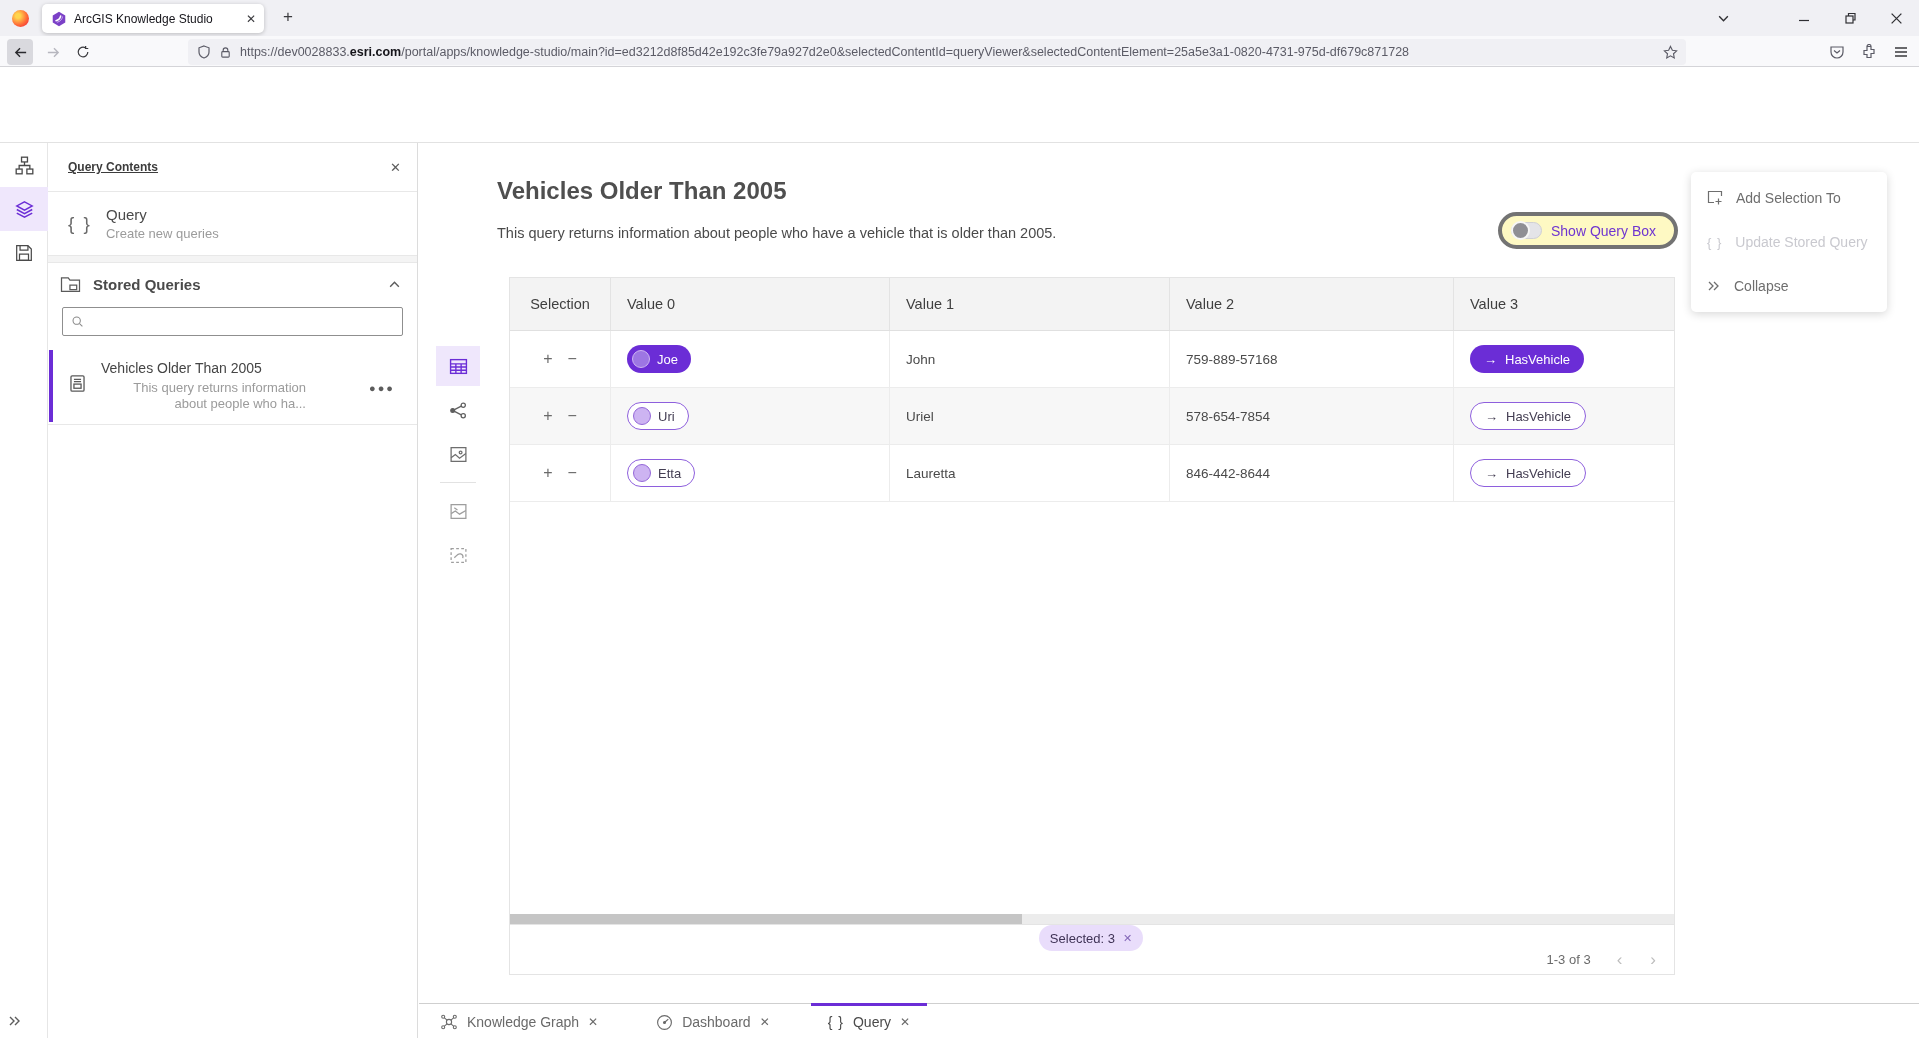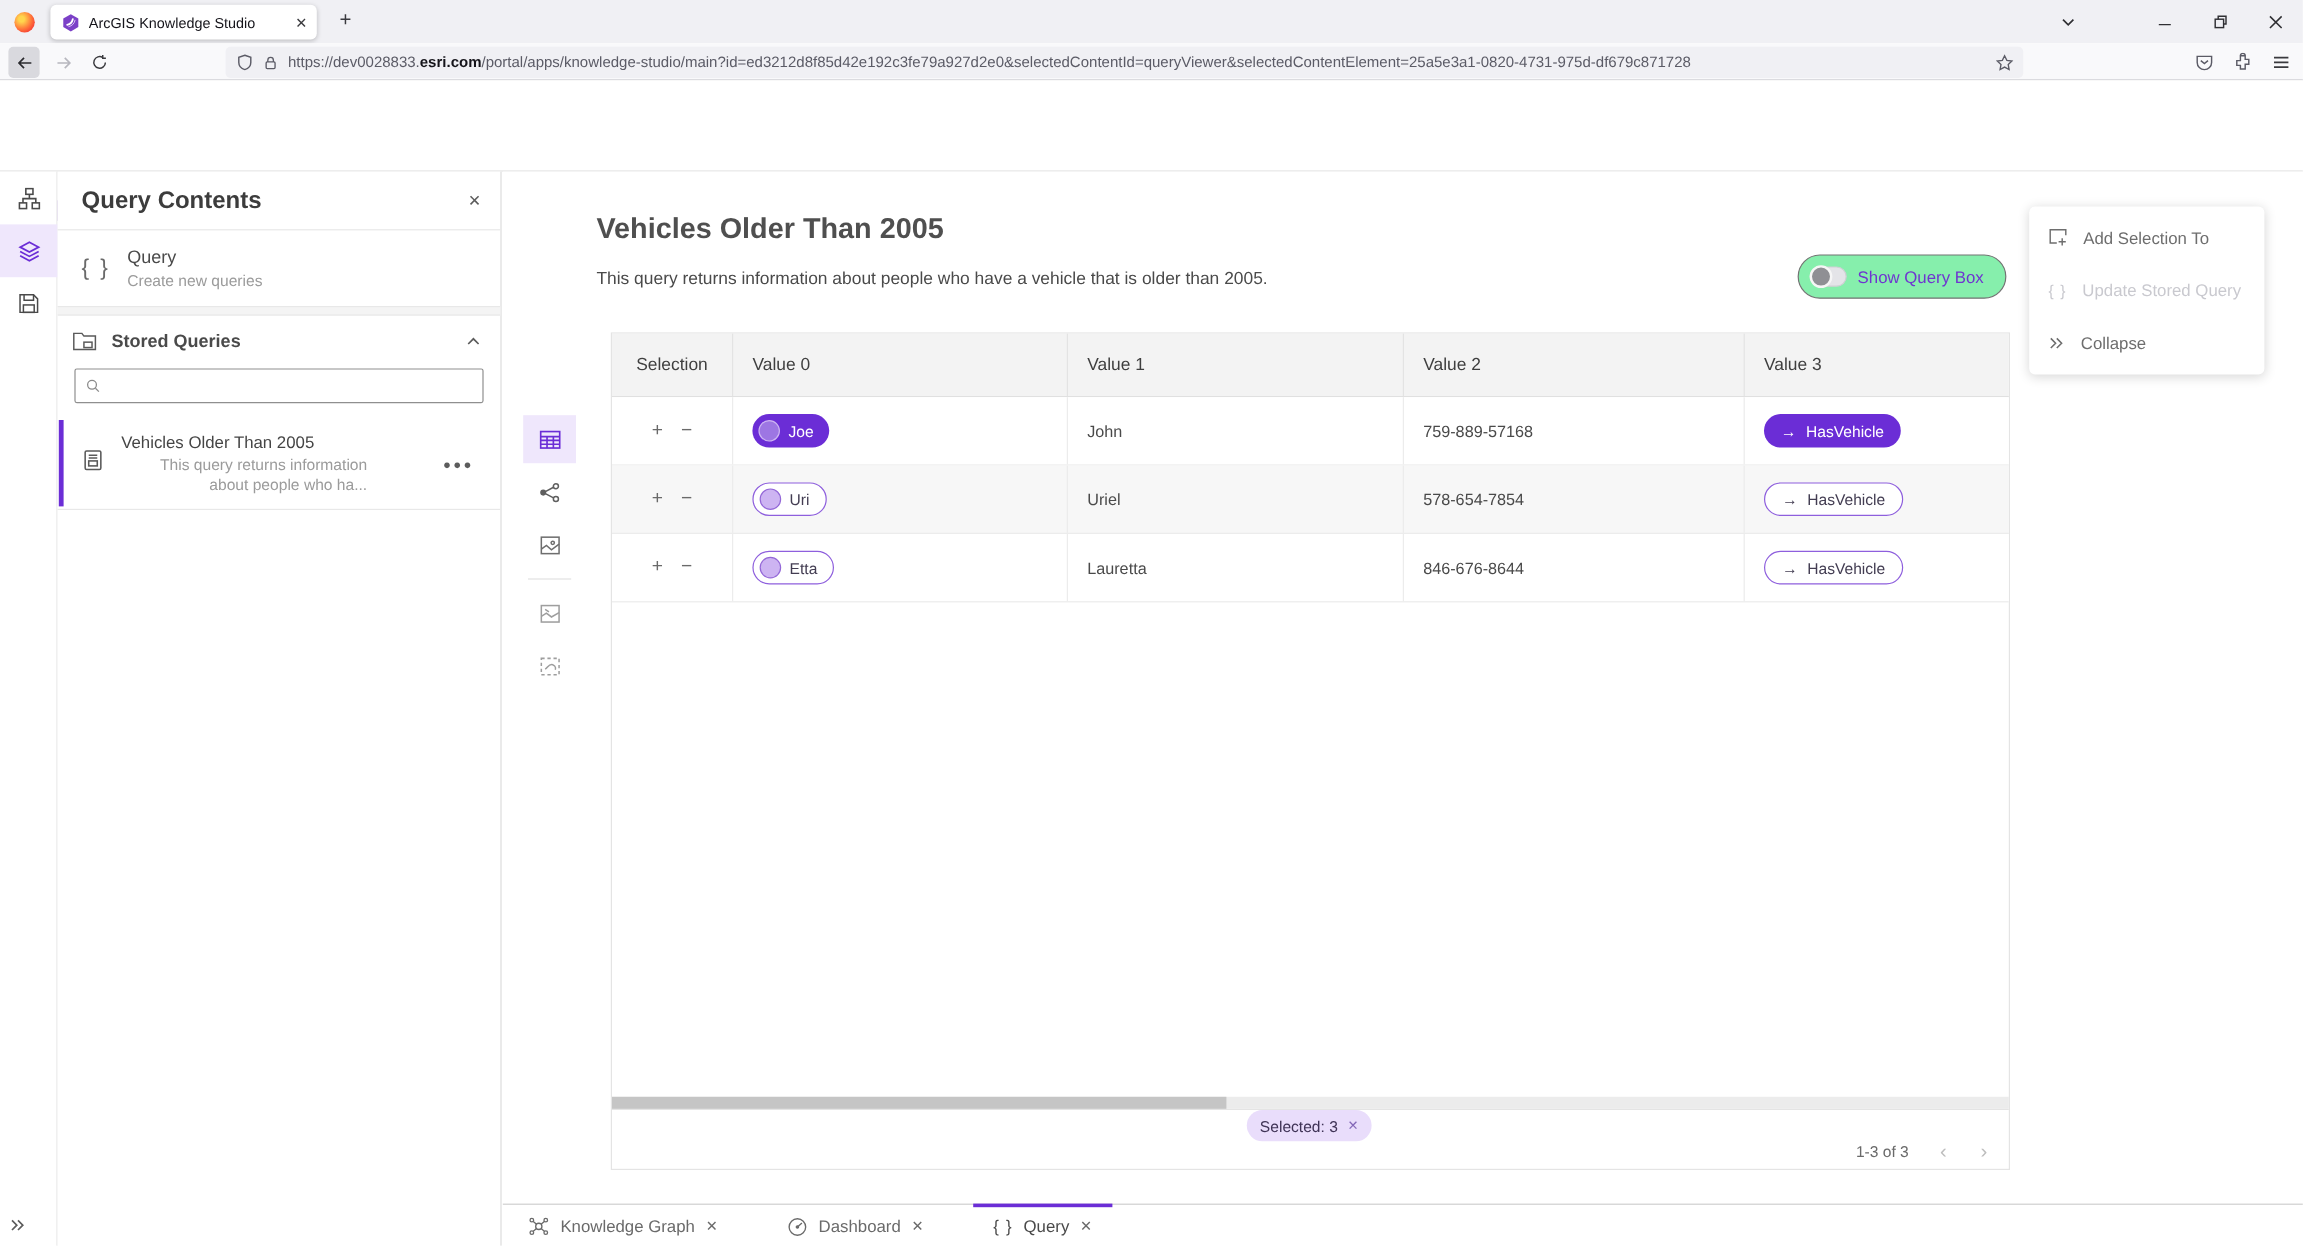--- a/index.html
+++ b/index.html
@@ -59,21 +59,21 @@
           border-right:1px solid #e6e6e6; }
   .railbtn { width:48px; height:44px; display:flex; align-items:center; justify-content:center; cursor:pointer; }
   .railbtn.active { background:#efe7fc; }
   .rail-expand { position:absolute; left:8px; bottom:10px; cursor:pointer; }
 
   
   .lpanel { position:absolute; left:48px; top:143px; width:370px; bottom:0; background:#fff;
             border-right:1px solid #dcdcdc; }
   .lp-head { height:49px; display:flex; align-items:center; padding:0 16px 0 20px;
              border-bottom:1px solid #e8e8e8; }
-  .lp-title { flex:1; font-size:20px; font-weight:600; color:#3c3c3c; }
+  .lp-title { flex:1; font-size:12px; font-weight:600; color:#3c3c3c;text-decoration:underline; }
   .lp-x { font-size:13px; color:#5c5c5c; cursor:pointer; }
   .queryitem { display:flex; align-items:center; gap:14px; padding:14px 16px 14px 20px; cursor:pointer; }
   .braces { font-size:19px; color:#6a6a6a; letter-spacing:2px; }
   .qi-label { font-size:15px; color:#4a4a4a; }
   .qi-sub { font-size:13px; color:#9b9b9b; margin-top:3px; }
   .sectionband { height:8px; background:#f4f4f4; border-top:1px solid #e8e8e8; border-bottom:1px solid #e8e8e8; }
   .sq-head { height:42px; display:flex; align-items:center; gap:12px; padding:0 16px 0 12px; cursor:pointer; }
   .sq-title { flex:1; font-size:15px; font-weight:600; color:#4a4a4a; }
   .searchbox { margin:2px 14px 12px 14px; height:29px; border:1px solid #8f8f8f; border-radius:2px;
                display:flex; align-items:center; padding:0 8px; gap:7px; background:#fff; }
@@ -89,22 +89,22 @@
   .main { position:absolute; left:419px; top:143px; right:0; bottom:35px; background:#fff; }
   .vtoolbar { position:absolute; left:17px; top:203px; width:44px; display:flex; flex-direction:column;
               align-items:center; gap:4px; }
   .vbtn { width:44px; height:40px; display:flex; align-items:center; justify-content:center; cursor:pointer; }
   .vbtn.active { background:#efe7fc; }
   .vdivider { width:36px; height:1px; background:#e2e2e2; margin:4px 0; }
 
   .main-title { position:absolute; left:78px; top:34px; font-size:24px; font-weight:600; color:#4f4f4f; }
   .main-desc { position:absolute; left:78px; top:82px; font-size:14.5px; color:#4a4a4a; }
 
-  .showpill { position:absolute; left:1079px; top:69px; height:37px; padding:0 18px 0 9px; border:1px solid #737373;
-              border-radius:19px; display:flex; align-items:center; gap:9px; cursor:pointer; background:#86efac; }
+  .showpill { position:absolute; left:1079px; top:69px; height:37px; padding:0 18px 0 9px; border:4px solid #737373;
+              border-radius:19px; display:flex; align-items:center; gap:9px; cursor:pointer; background:#fef9c3; }
   .toggle { width:31px; height:17px; border-radius:9px; background:#e4e4e8; border:1px solid #cfcfd4; position:relative; }
   .toggle .knob { position:absolute; left:-1px; top:-2px; width:19px; height:19px; border-radius:50%;
                   background:#8f8f94; border:2px solid #f6f6f6; }
   .showpill .lbl { font-size:14px; color:#6f35d0; }
 
   
   .gtable { position:absolute; left:78px; top:134px; width:1166px; height:698px;
             border:1px solid #e4e4e4; display:flex; flex-direction:column;margin-left:12px; }
   .thead { display:grid; grid-template-columns:101px 279px 280px 284px 222px; height:53px; background:#f3f3f3;
            border-bottom:1px solid #e0e0e0; }
@@ -494,21 +494,21 @@
         <span class="pmbtn">+</span>
         <span class="pmbtn">−</span>
       </div>
       <div class="td">
           <span class="epill outline">
             <span class="dot"></span>
             <span>Etta</span>
           </span>
         </div>
       <div class="td">Lauretta</div>
-      <div class="td">846-676-8644</div>
+      <div class="td">846-442-8644</div>
       <div class="td">
           <span class="rpill outline">
             <span>→</span>
             <span>HasVehicle</span>
           </span>
         </div>
     </div>
 
     <div class="tfill"></div>
     <div class="hscroll">

